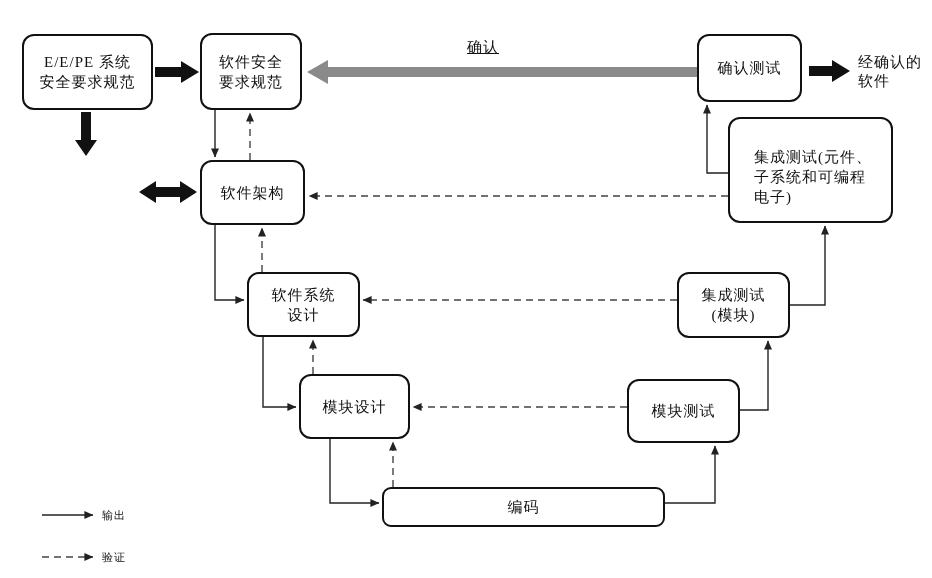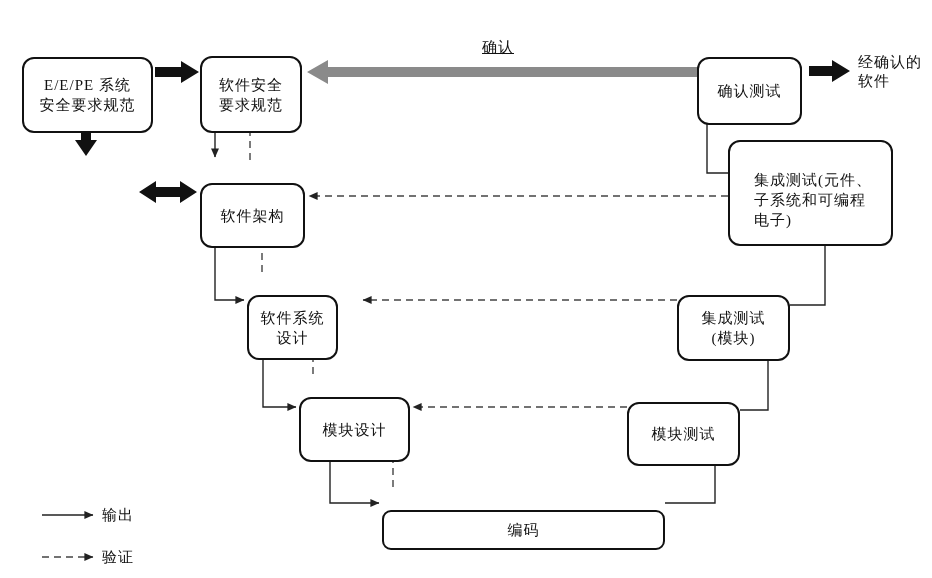--- a/index.html
+++ b/index.html
@@ -20,33 +20,32 @@
     display:flex;
     flex-direction:column;
     justify-content:center;
     align-items:center;
     font-size:15px;
     line-height:20px;
     text-align:center;
     letter-spacing:1px;
     box-sizing:border-box;
     z-index:2;
-    margin-top:23px;
   }
   .box .ln{white-space:nowrap;}
   .freetext{
     position:absolute;
     font-size:15px;
     line-height:19px;
     letter-spacing:1px;
     z-index:2;
   }
   .legend-label{
     position:absolute;
-    font-size:15px;
+    font-size:11px;
     line-height:18px;
     letter-spacing:1px;
     z-index:2;
   }
 </style>
 </head>
 <body>
 
 <div id="stage">
 
@@ -93,21 +92,21 @@
   <div class="box" style="left:200px;top:33px;width:102px;height:77px;">
     <div class="ln">软件安全</div>
     <div class="ln">要求规范</div>
   </div>
 
 
   <div class="box" style="left:200px;top:160px;width:105px;height:65px;">
     <div class="ln">软件架构</div>
   </div>
 
-  <div class="box" style="left:247px;top:272px;width:91px;height:65px;">
+  <div class="box" style="left:247px;top:272px;width:113px;height:65px;">
     <div class="ln">软件系统</div>
     <div class="ln">设计</div>
   </div>
 
   <div class="box" style="left:382px;top:487px;width:283px;height:40px;border-radius:9px;">
     <div class="ln">编码</div>
   </div>
 
   <div class="box" style="left:299px;top:374px;width:111px;height:65px;">
     <div class="ln">模块设计</div>
@@ -125,21 +124,21 @@
   <div class="box" style="left:728px;top:117px;width:165px;height:106px;align-items:flex-start;justify-content:flex-start;padding:28px 10px 0 24px;text-align:center;">
     <div class="ln">集成测试(元件、</div>
     <div class="ln">子系统和可编程</div>
     <div class="ln">电子)</div>
   </div>
 
   <div class="box" style="left:697px;top:34px;width:105px;height:68px;">
     <div class="ln">确认测试</div>
   </div>
 
-  <div class="freetext" style="left:467px;top:38px;width:62px;text-align:center;text-decoration:underline;">确认</div>
+  <div class="freetext" style="left:467px;top:38px;width:62px;text-decoration:underline;">确认</div>
 
   <div class="freetext" style="left:858px;top:53px;">
     <div>经确认的</div>
     <div>软件</div>
   </div>
 
   <div class="legend-label" style="left:102px;top:506px;">输出</div>
   <div class="legend-label" style="left:102px;top:548px;">验证</div>
 
 </div>

